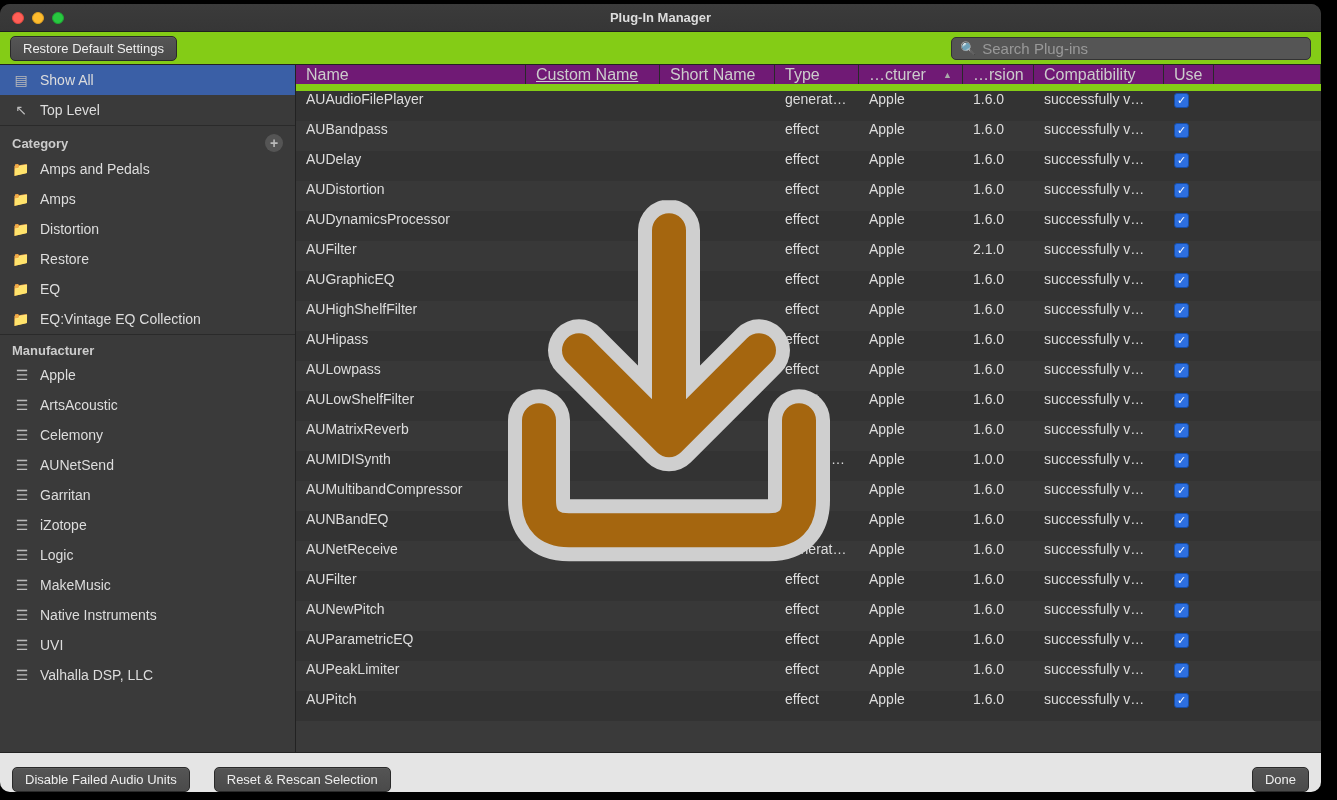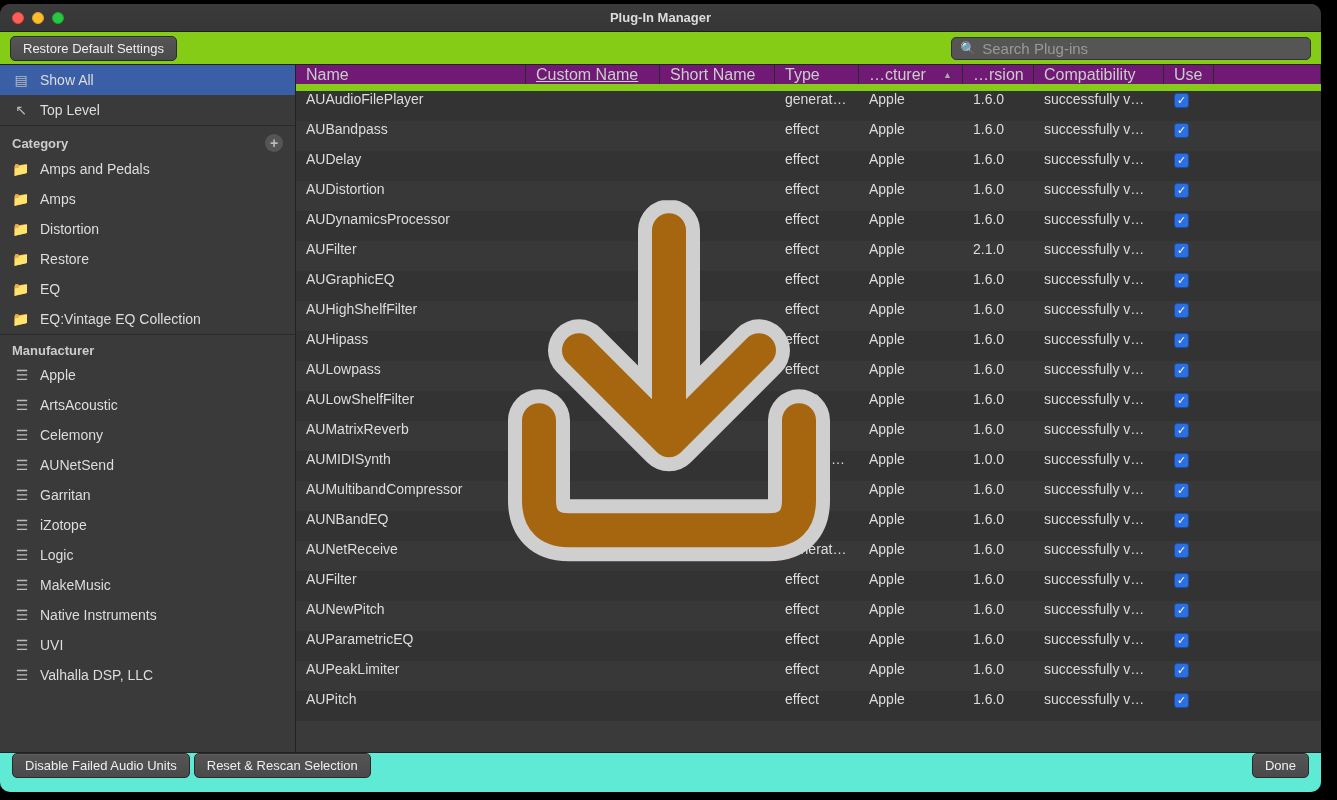--- a/index.html
+++ b/index.html
@@ -118,22 +118,22 @@
   .c-ver{width:71px;}
   .c-compat{width:130px;}
   .c-use{width:50px;}
   .c-rest{flex:1;}
   .chk{
     width:15px;height:15px;border-radius:3px;background:#2d6fe0;
     border:1px solid #174ea6; display:inline-flex;align-items:center;justify-content:center;
     color:#fff;font-size:11px;
   }
   .footer{
-    height:40px; background:#5eead4; border-top:1px solid #222;
-    display:flex; align-items:flex-start; padding:0 12px; gap:4px;
+    height:40px; background:#e5e5e5; border-top:1px solid #222;
+    display:flex; align-items:flex-end; padding:0 12px; gap:24px;
   }
   .overlay-icon{
     position:absolute;
     left:50%; top:50%;
     transform:translate(-50%,-52%);
     pointer-events:none;
   }
 </style>
 </head>
 <body>

